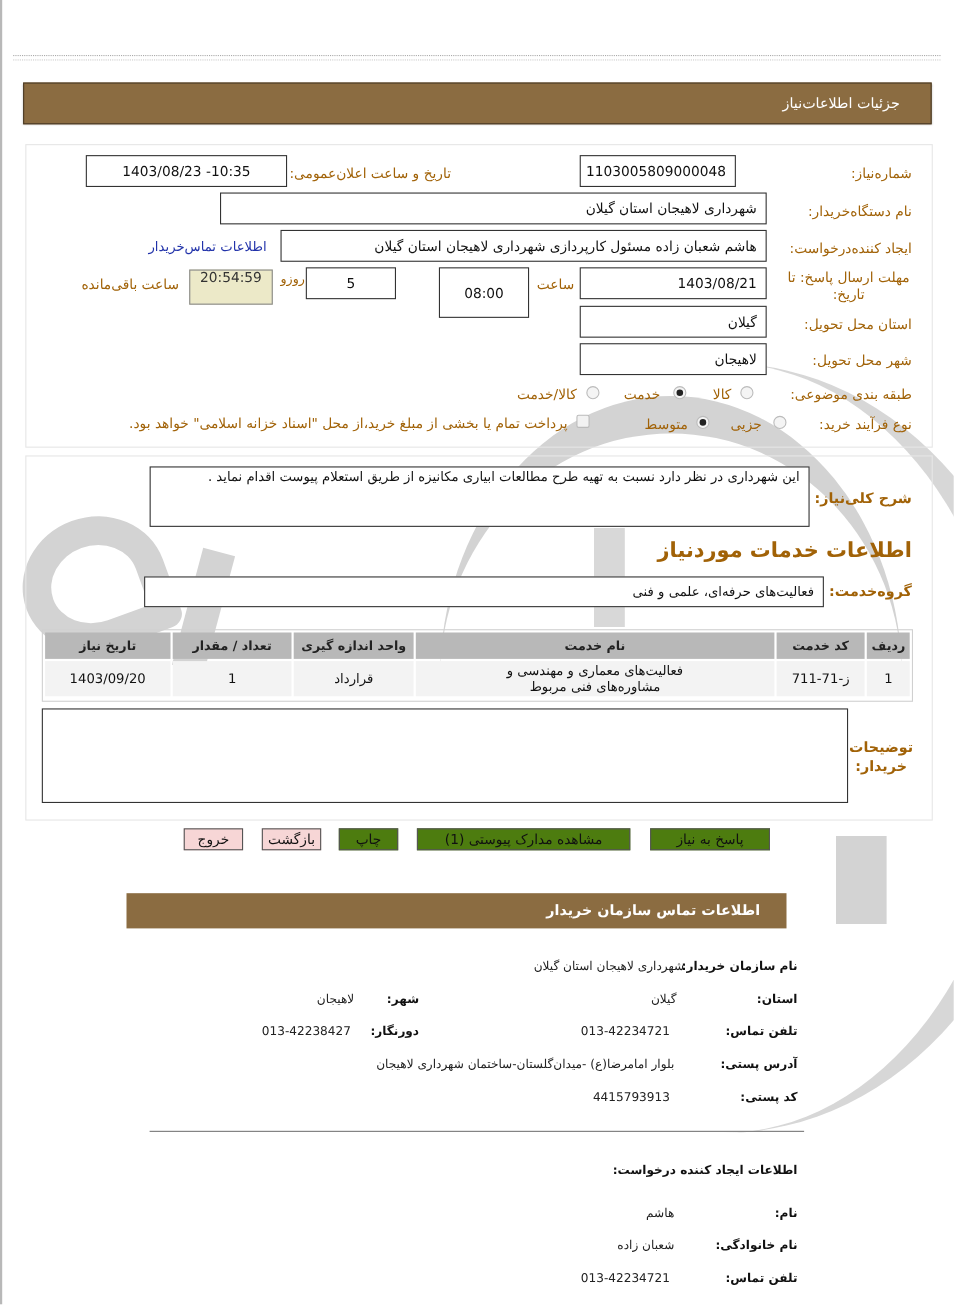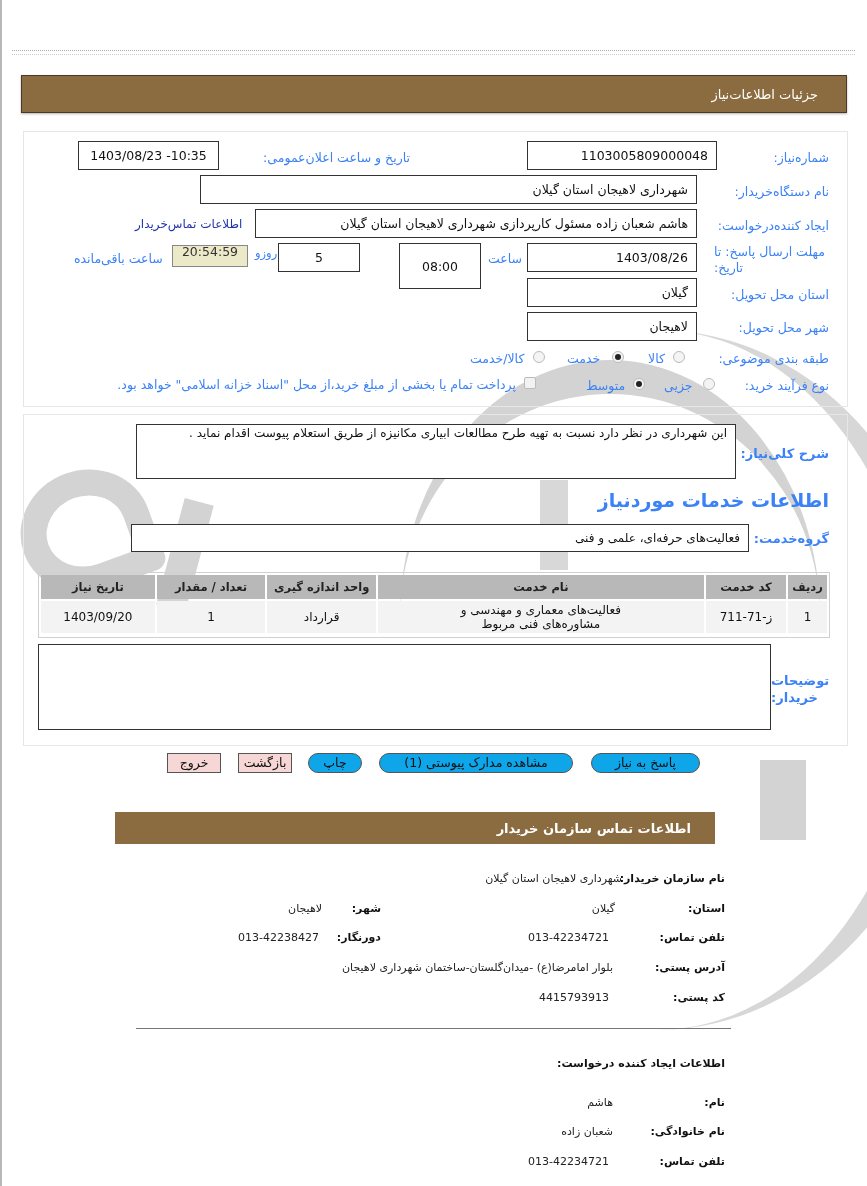--- a/index.html
+++ b/index.html
@@ -15,21 +15,21 @@
     
     .wm { position:absolute; border-style:solid; border-color:#d3d3d3; border-radius:50%; z-index:0; }
 
     .section-bar {
       background:#8b6c41; color:#fff; border:1px solid #4a3b26;
       box-shadow:0 1px 2px rgba(0,0,0,0.3);
       display:flex; align-items:center; justify-content:flex-end;
       padding-right:28px; box-sizing:border-box; font-size:13px; z-index:2;
     }
     .panel { border:1px solid #e6e6e6; background:transparent; z-index:1; }
-    .lbl { font-size:12.5px; color:#3b82f6; direction:rtl; text-align:left; white-space:nowrap; z-index:2; }
+    .lbl { font-size:12.5px; color:#a16207; direction:rtl; text-align:center; white-space:nowrap; z-index:2; }
     .bold { font-weight:bold; }
     .box {
       border:1px solid #333; background:#fff; box-sizing:border-box;
       font-size:12.5px; direction:rtl; display:flex; align-items:center;
       padding:0 8px; white-space:nowrap; overflow:hidden; z-index:2;
     }
     .box.ltr { direction:ltr; justify-content:flex-end; }
     .box.center { justify-content:center; }
     .timer {
       background:#ece9c8; border:1px solid #888; font-size:12.5px;
@@ -49,21 +49,21 @@
       background:#b8b8b8; color:#222; font-weight:bold; height:24px; padding:0 4px;
       font-size:11.5px;
     }
     table.grid td { background:#f3f3f3; text-align:center; height:32px; padding:0 4px; font-size:12px; }
 
     .btn {
       border:1px solid #555; font-size:12.5px; display:flex; align-items:center;
       justify-content:center; box-sizing:border-box; direction:rtl; cursor:pointer; z-index:2;
       line-height:1;
     }
-    .btn.green { background:#0ea5e9;border-radius:10px; }
+    .btn.green { background:#4d7c0f; }
     .btn.pink { background:#f7d6d6; }
 
     .ct-lbl { font-size:11px; font-weight:bold; direction:rtl; text-align:right; white-space:nowrap; z-index:2; }
     .ct-val { font-size:11px; direction:rtl; text-align:right; white-space:nowrap; z-index:2; color:#222; }
     .ct-val.ltr { direction:ltr; }
   </style>
 </head>
 <body>
 
 <div class="abs left-rule"></div>
@@ -78,38 +78,38 @@
   <div class="abs" style="left:540px; top:480px; width:28px; height:90px; background:#d8d8d8; z-index:0;"></div>
 </div>
 
 <div class="abs section-bar" style="left:21px; top:75px; width:826px; height:38px;">
   <span>جزئیات اطلاعات‌نیاز</span>
 </div>
 
 <div class="abs panel" style="left:23px; top:131px; width:823px; height:274px;"></div>
 
 <div class="abs lbl" style="right:38px; top:150px;">شماره‌نیاز:</div>
-<div class="abs box ltr" style="left:527px; top:141px; width:190px; height:29px;">1103005809000048</div>
+<div class="abs box ltr" style="left:527px; top:141px; width:142px; height:29px;">1103005809000048</div>
 <div class="abs lbl" style="right:457px; top:150px;">تاریخ و ساعت اعلان‌عمومی:</div>
-<div class="abs box center" style="left:78px; top:141px; width:141px; height:29px; direction:ltr;">1403/08/23 -10:35</div>
+<div class="abs box center" style="left:78px; top:141px; width:183px; height:29px; direction:ltr;">1403/08/23 -10:35</div>
 
 <div class="abs lbl" style="right:38px; top:184px;">نام دستگاه‌خریدار:</div>
 <div class="abs box" style="left:200px; top:175px; width:497px; height:29px;">شهرداری لاهیجان استان گیلان</div>
 
 <div class="abs lbl" style="right:38px; top:218px;">ایجاد کننده‌درخواست:</div>
 <div class="abs box" style="left:255px; top:209px; width:442px; height:29px;">هاشم شعبان زاده مسئول کارپردازی شهرداری لاهیجان استان گیلان</div>
 <div class="abs link" style="left:135px; top:217px;">اطلاعات تماس‌خریدار</div>
 
 <div class="abs lbl" style="right:38px; top:244px; width:115px; white-space:normal; line-height:16px;">مهلت ارسال پاسخ: تا تاریخ:</div>
-<div class="abs box ltr" style="left:527px; top:243px; width:170px; height:29px;">1403/08/26</div>
+<div class="abs box ltr" style="left:527px; top:243px; width:170px; height:29px;">1403/08/21</div>
 <div class="abs lbl" style="left:488px; top:251px;">ساعت</div>
 <div class="abs box center" style="left:399px; top:243px; width:82px; height:46px;">08:00</div>
 <div class="abs box center" style="left:278px; top:243px; width:82px; height:29px;">5</div>
 <div class="abs lbl" style="left:255px; top:246px; font-size:11.5px;">روزو</div>
-<div class="abs timer" style="left:172px; top:245px; width:76px; height:22px;">20:54:59</div>
+<div class="abs timer" style="left:172px; top:245px; width:76px; height:32px;">20:54:59</div>
 <div class="abs lbl" style="left:74px; top:251px;">ساعت باقی‌مانده</div>
 
 <div class="abs lbl" style="right:38px; top:287px;">استان محل تحویل:</div>
 <div class="abs box" style="left:527px; top:278px; width:170px; height:29px;">گیلان</div>
 <div class="abs lbl" style="right:38px; top:320px;">شهر محل تحویل:</div>
 <div class="abs box" style="left:527px; top:312px; width:170px; height:29px;">لاهیجان</div>
 
 <div class="abs lbl" style="right:38px; top:351px;">طبقه بندی موضوعی:</div>
 <div class="abs radio" style="left:673px; top:351px;"></div>
 <div class="abs lbl" style="left:648px; top:351px;">کالا</div>

